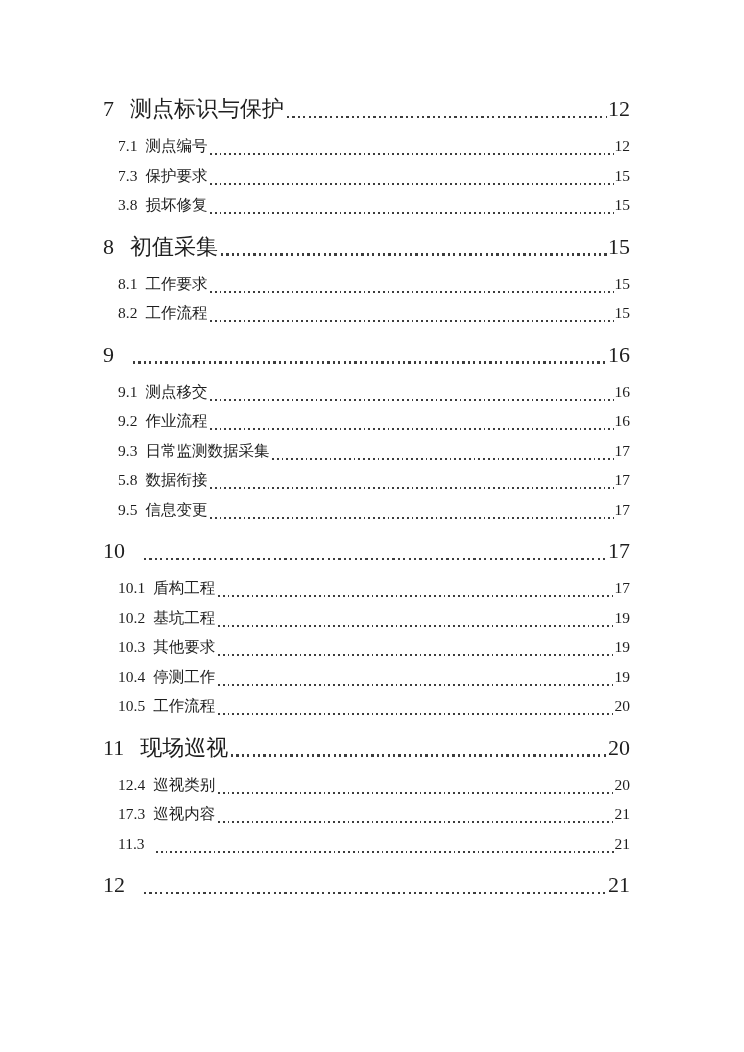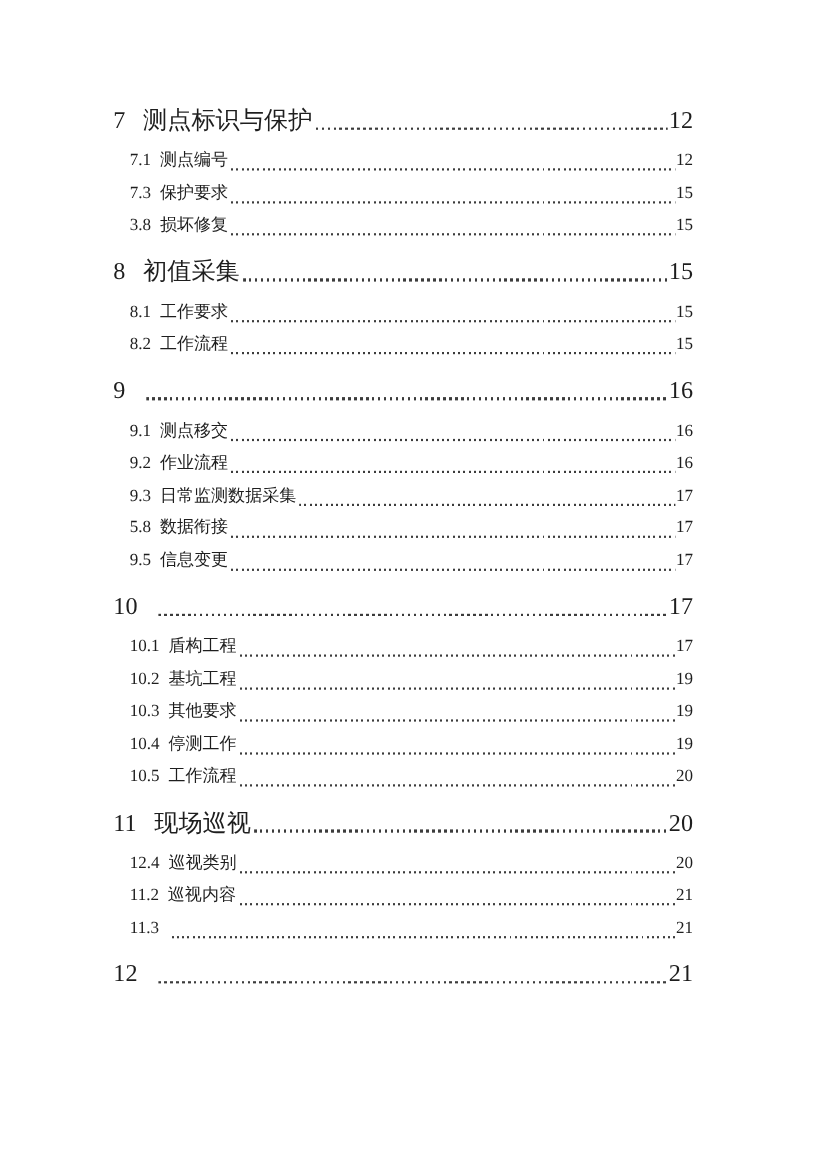--- a/index.html
+++ b/index.html
@@ -197,21 +197,21 @@
   </div>
 
   <div class="toc-row level2">
     <span class="toc-num">12.4</span>
     <span class="toc-title">巡视类别</span>
     <span class="toc-dots"></span>
     <span class="toc-page">20</span>
   </div>
 
   <div class="toc-row level2">
-    <span class="toc-num">11.2</span>
+    <span class="toc-num">17.3</span>
     <span class="toc-title">巡视内容</span>
     <span class="toc-dots"></span>
     <span class="toc-page">21</span>
   </div>
 
   <div class="toc-row level2">
     <span class="toc-num">11.3</span>
     <span class="toc-dots"></span>
     <span class="toc-page">21</span>
   </div>

